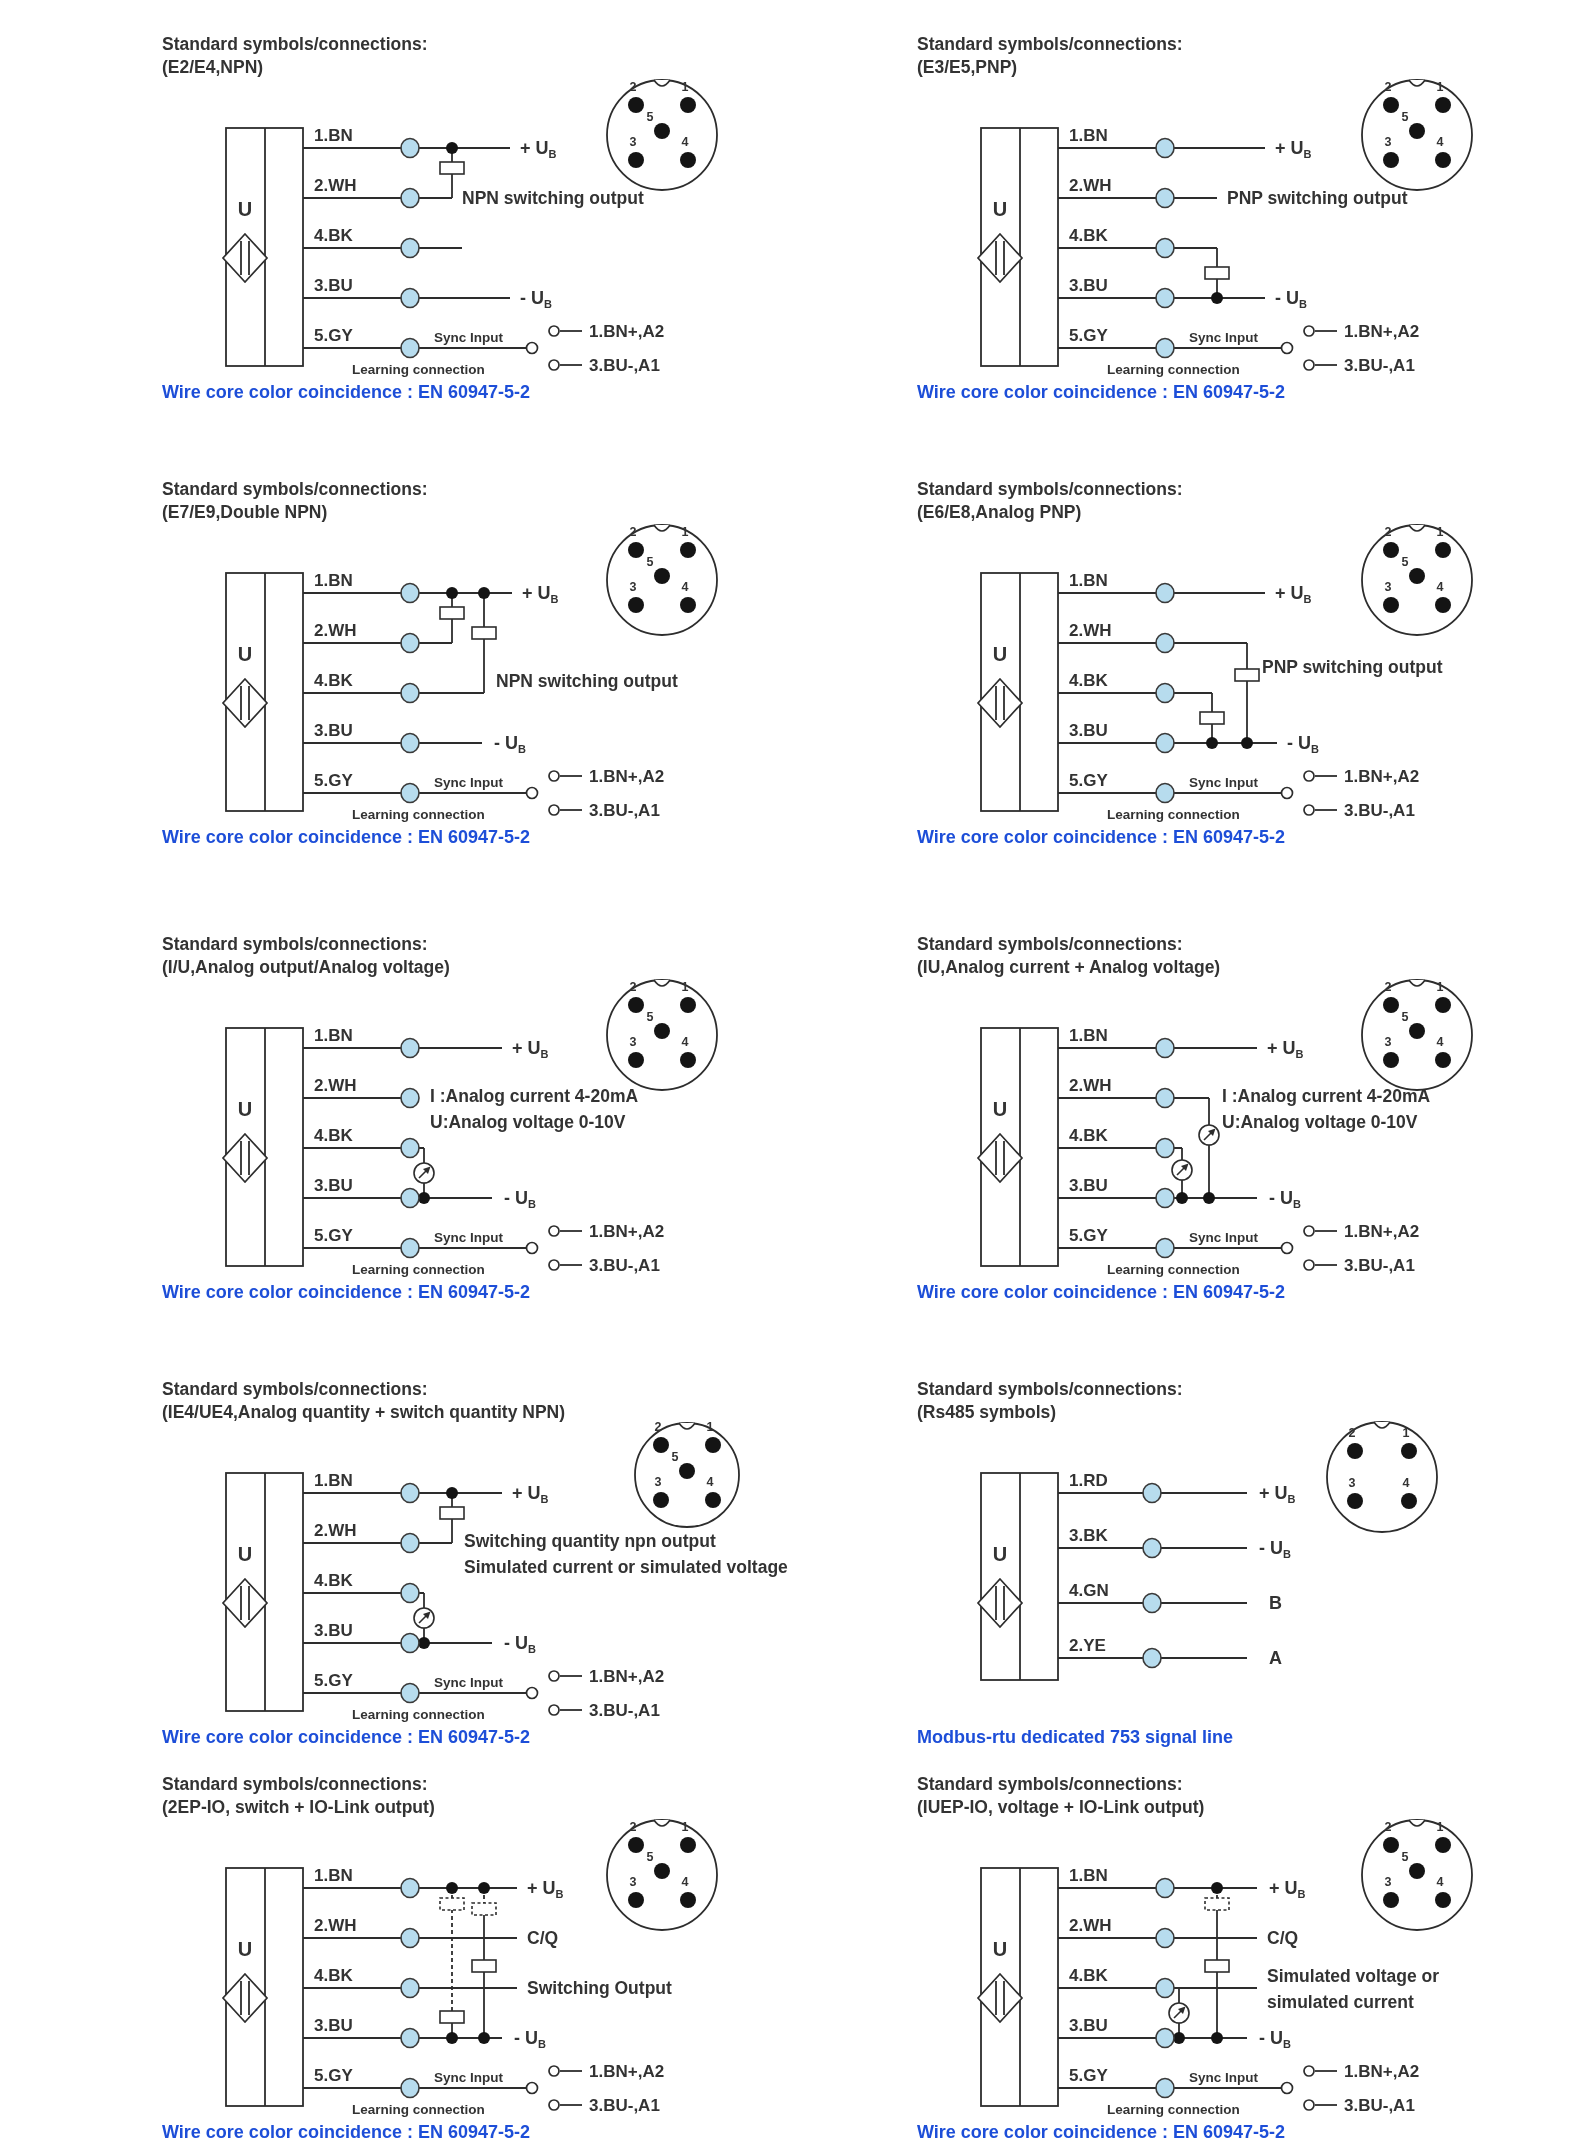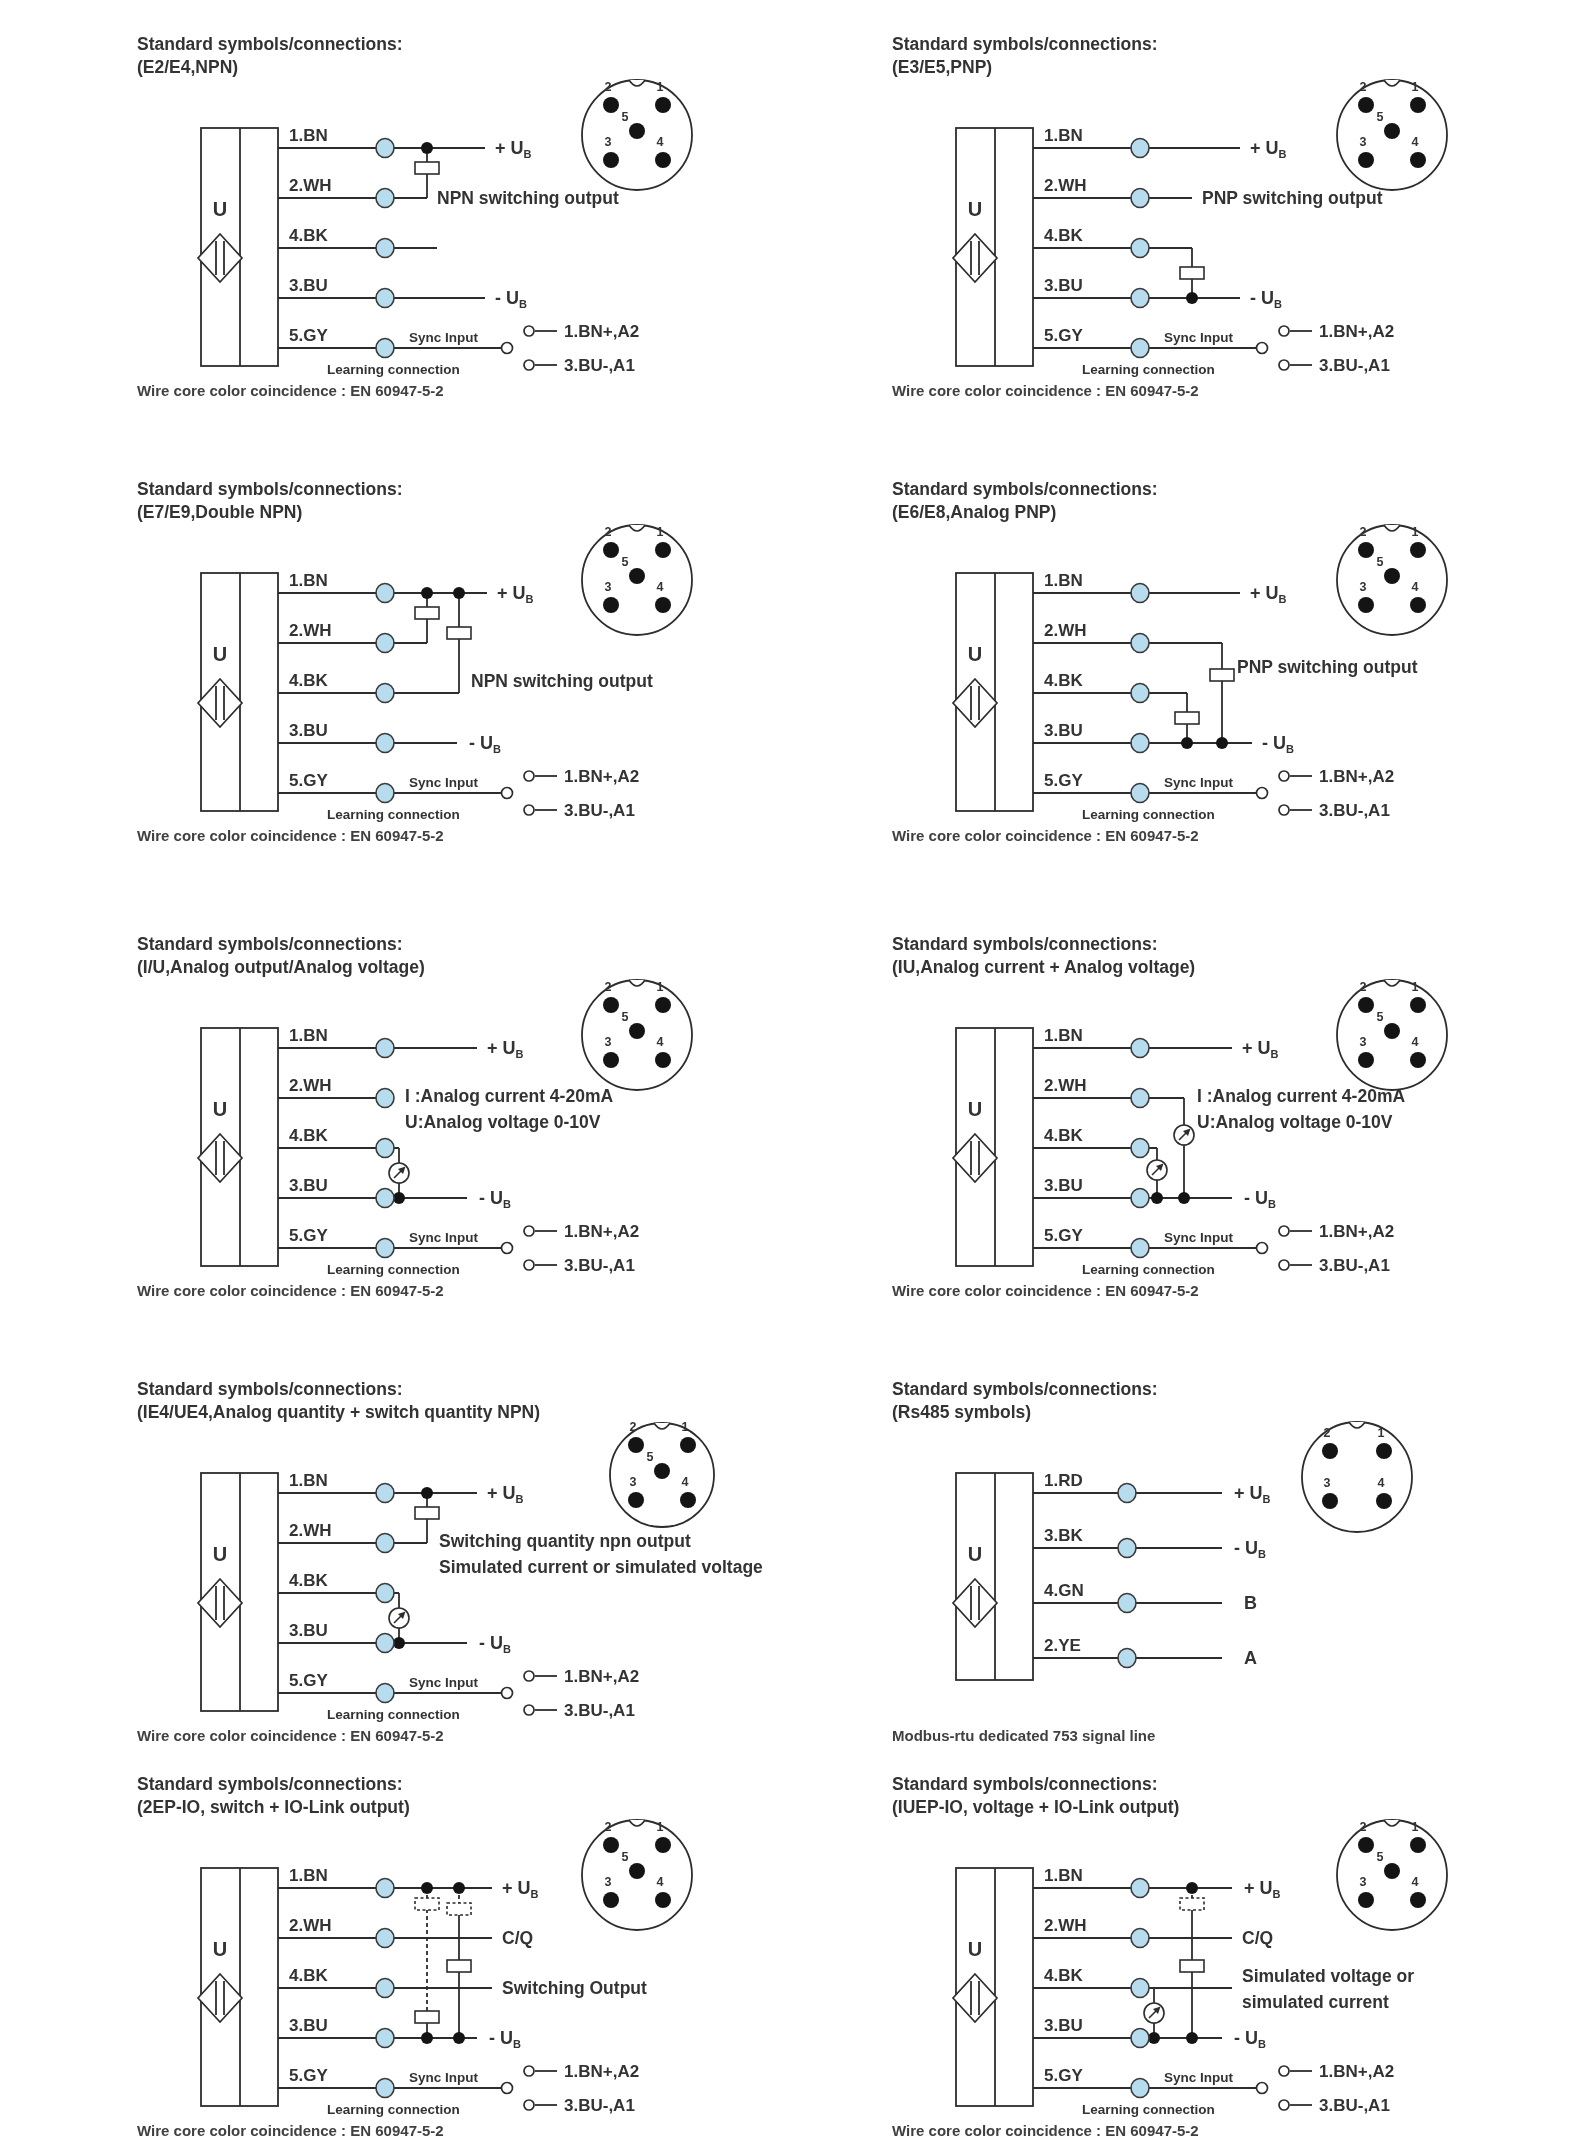--- a/index.html
+++ b/index.html
@@ -1,22 +1,22 @@
 <!DOCTYPE html>
 <html><head>
 <meta charset="utf-8">
 <style>
   html,body{margin:0;padding:0;background:#ffffff;}
   #page{position:relative;width:1587px;height:2154px;background:#ffffff;overflow:hidden;
         font-family:"Liberation Sans",sans-serif;}
-  .panel{position:absolute;width:700px;height:430px;}
+  .panel{position:absolute;width:700px;height:430px;margin-left:25px;}
   .t1,.t2{position:absolute;left:0;font-size:17.5px;font-weight:700;color:#333;white-space:nowrap;}
   .t1{top:4px;}
   .t2{top:27px;}
-  .footer{position:absolute;left:0;top:352px;font-size:15px;font-weight:700;color:#404040;white-space:nowrap;}
+  .footer{position:absolute;left:0;top:352px;font-size:18px;font-weight:700;color:#1d4ed8;white-space:nowrap;}
   .diagram{position:absolute;left:0;top:0;}
   svg text{font-family:"Liberation Sans",sans-serif;}
 </style>
 </head>
 <body>
 
 <div id="page">
     <div class="panel" style="left: 137px; top: 30px;">
       <div class="t1">Standard symbols/connections:</div>
       <div class="t2">(E2/E4,NPN)</div>

